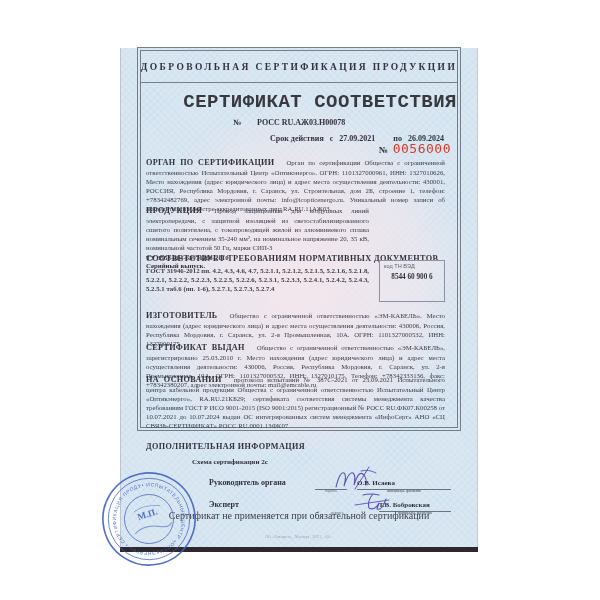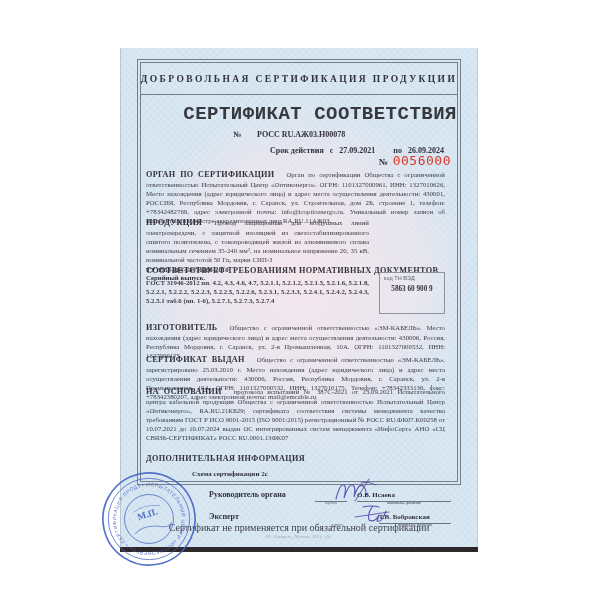--- a/index.html
+++ b/index.html
@@ -27,21 +27,21 @@
       repeating-linear-gradient(45deg, rgba(150,185,215,.10) 0 1px, rgba(0,0,0,0) 1px 5px),
       repeating-linear-gradient(-45deg, rgba(150,185,215,.10) 0 1px, rgba(0,0,0,0) 1px 5px),
       var(--paper-blue);
     box-shadow: 1px 0 0 #b9c6d2 inset, -1px 0 0 #c3ccd6 inset;
   }
   .paper-bottom-edge{
     position:absolute; left:0; right:0; bottom:0; height:5px;
     background:#2e282a;
   }
   .frame{
-    position:absolute; left:20px; top:14px; width:318px; height:420px;
+    position:absolute; left:20px; top:2px; width:318px; height:378px;
     border:1px solid var(--frame-gray);
     outline:1px solid var(--frame-gray);
     outline-offset:2px;
   }
   .band{
     position:absolute; top:0; left:0; right:0; height:32px;
     border-bottom:1px solid var(--frame-gray);
     display:flex; align-items:center; justify-content:center;
     font-weight:bold; font-size:9.5px; letter-spacing:2.4px; color:var(--ink-strong);
     white-space:nowrap;
@@ -154,21 +154,21 @@
       <div class="boldline">Серийный выпуск.</div>
     </div>
 
 
     <div class="heading h-conforms">СООТВЕТСТВУЕТ ТРЕБОВАНИЯМ НОРМАТИВНЫХ ДОКУМЕНТОВ</div>
 
     <p class="para sec-gost">ГОСТ 31946-2012 пп. 4.2, 4.3, 4.6, 4.7, 5.2.1.1, 5.2.1.2, 5.2.1.5, 5.2.1.6, 5.2.1.8, 5.2.2.1, 5.2.2.2, 5.2.2.3, 5.2.2.5, 5.2.2.6, 5.2.3.1, 5.2.3.3, 5.2.4.1, 5.2.4.2, 5.2.4.3, 5.2.5.1 таб.6 (пп. 1-6), 5.2.7.1, 5.2.7.3, 5.2.7.4</p>
 
     <div class="codebox box-tnved">
       <div class="cb-label">код ТН ВЭД</div>
-      <div class="cb-value">5863 60 900 9</div>
+      <div class="cb-value">8544 60 900 6</div>
     </div>
 
     <p class="para sec-manufacturer">
       <span class="lbl">ИЗГОТОВИТЕЛЬ</span><span>Общество с ограниченной ответственностью «ЭМ-КАБЕЛЬ». Место нахождения (адрес юридического лица) и адрес места осуществления деятельности: 430006, Россия, Республика Мордовия, г. Саранск, ул. 2-я Промышленная, 10А. ОГРН: 1101327000532, ИНН: 1327000175</span>
     </p>
 
     <p class="para sec-issued">
       <span class="lbl">СЕРТИФИКАТ ВЫДАН</span><span>Общество с ограниченной ответственностью «ЭМ-КАБЕЛЬ», зарегистрировано 25.03.2010 г. Место нахождения (адрес юридического лица) и адрес места осуществления деятельности: 430006, Россия, Республика Мордовия, г. Саранск, ул. 2-я Промышленная, 10А. ОГРН: 1101327000532, ИНН: 1327010175. Телефон: +78342333136, факс: +78342380207, адрес электронной почты: mail@emcable.ru</span>
     </p>
 

